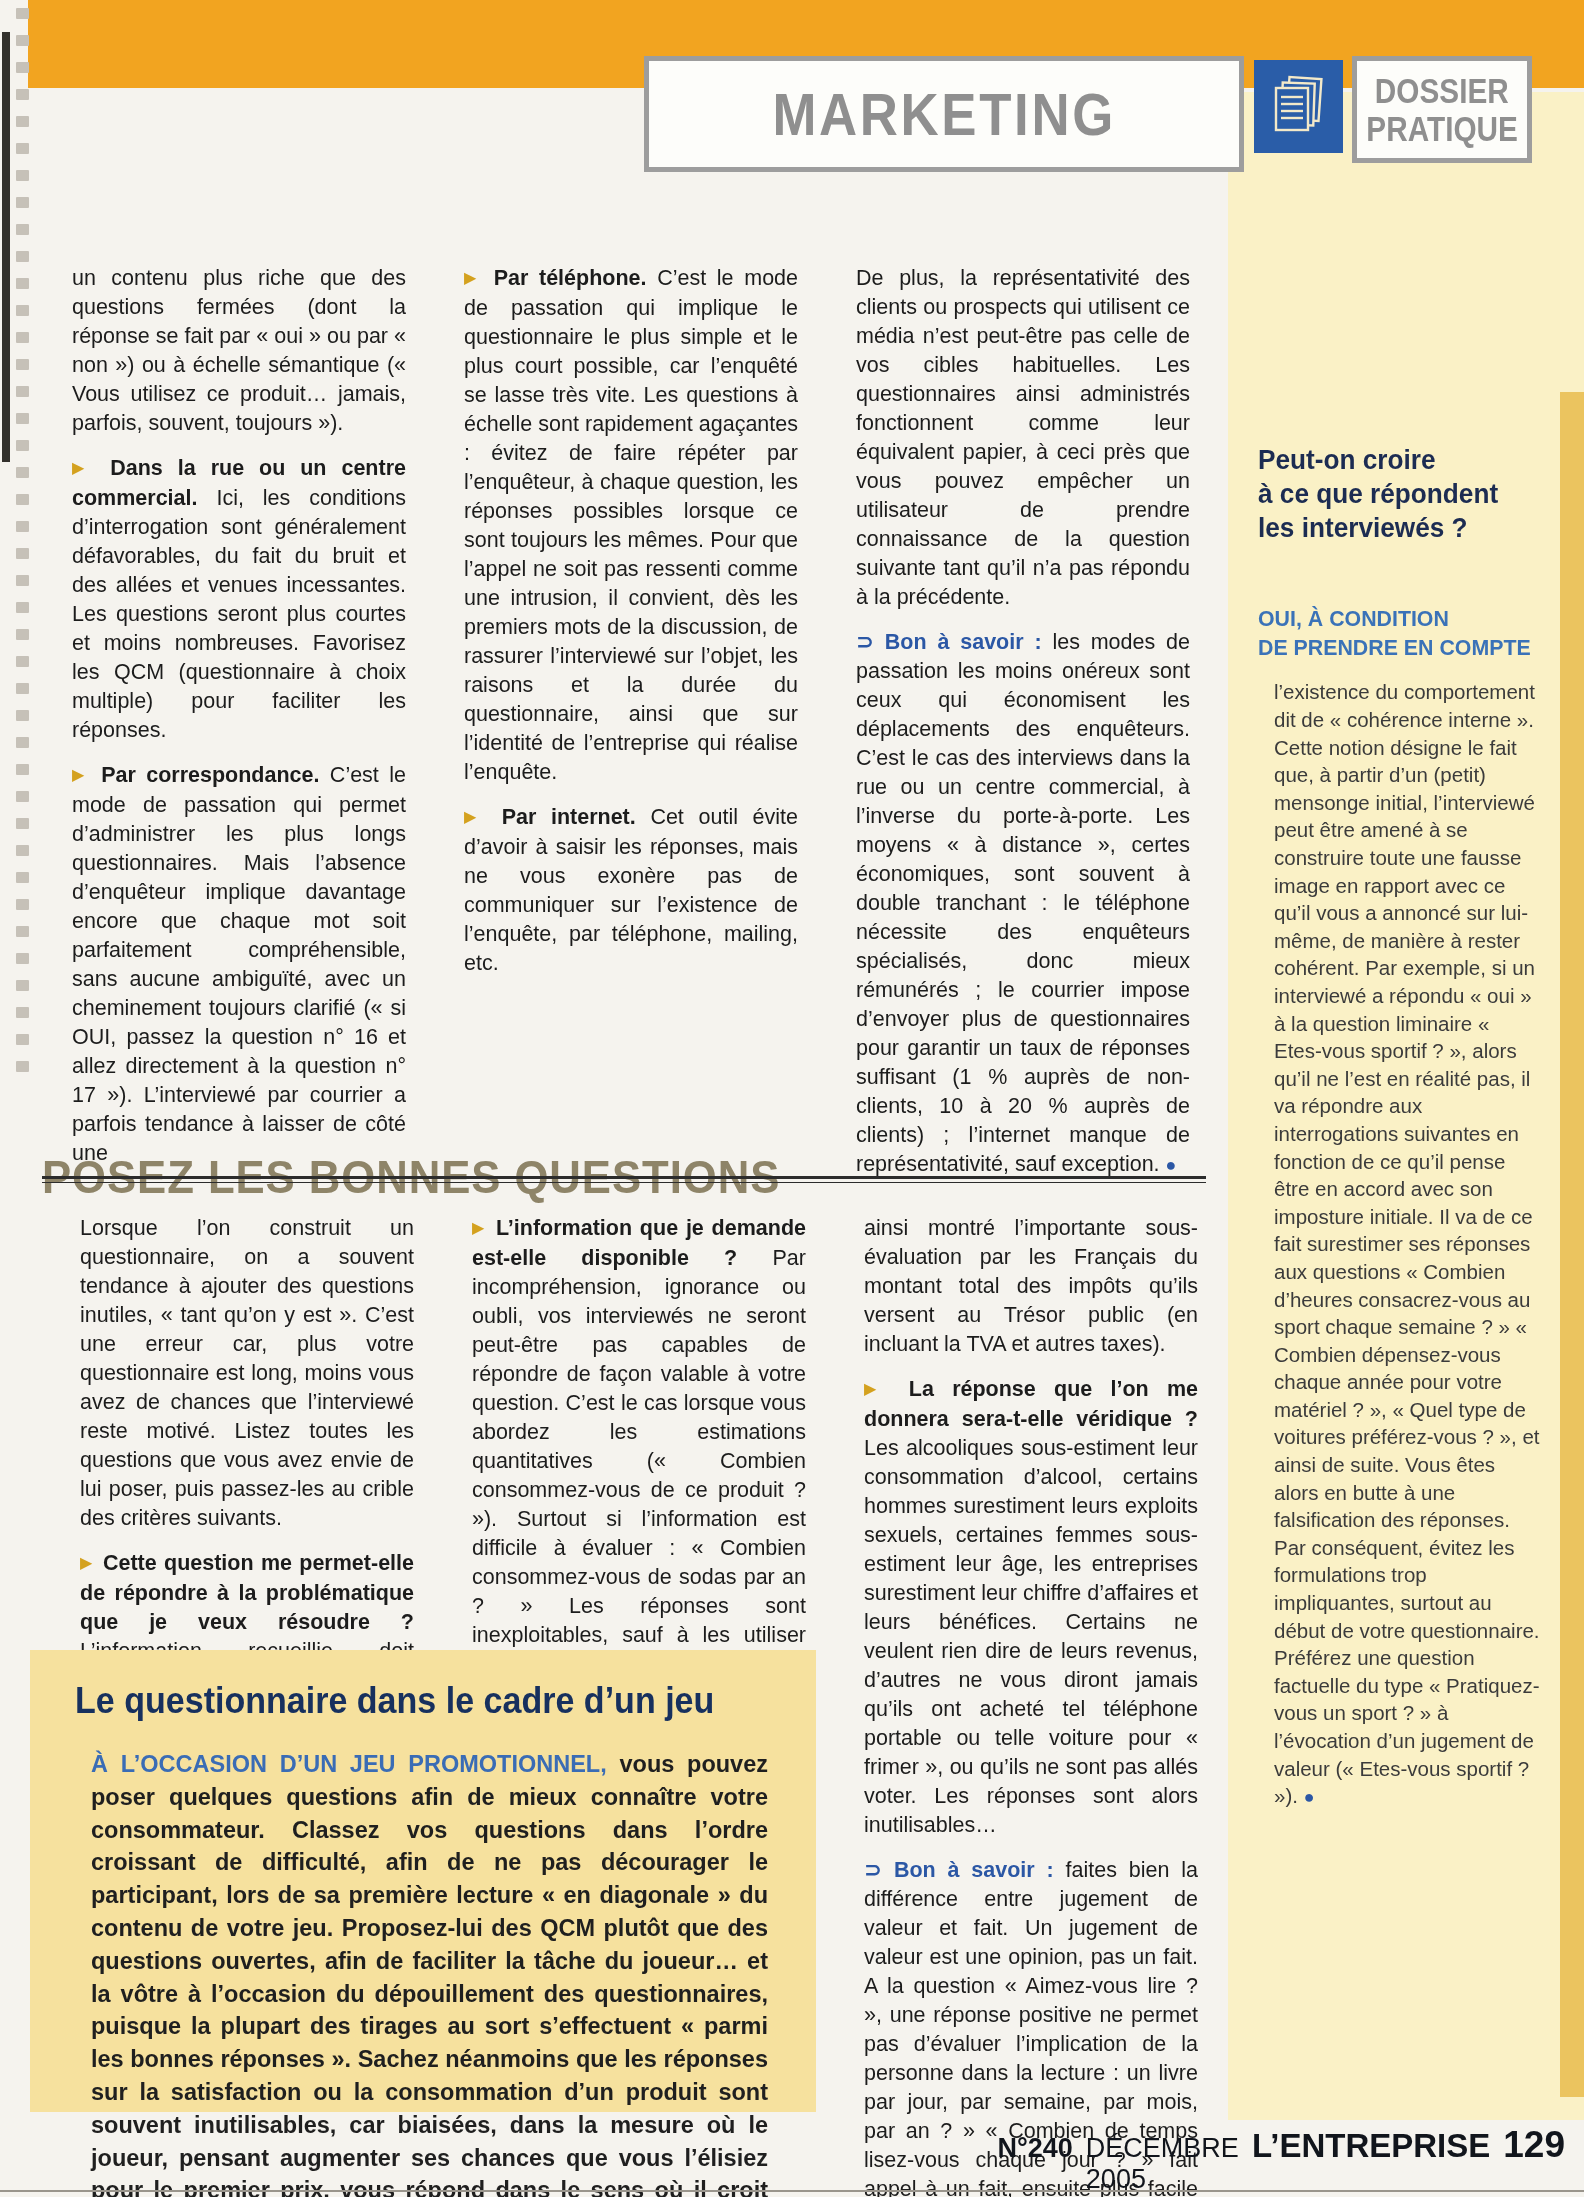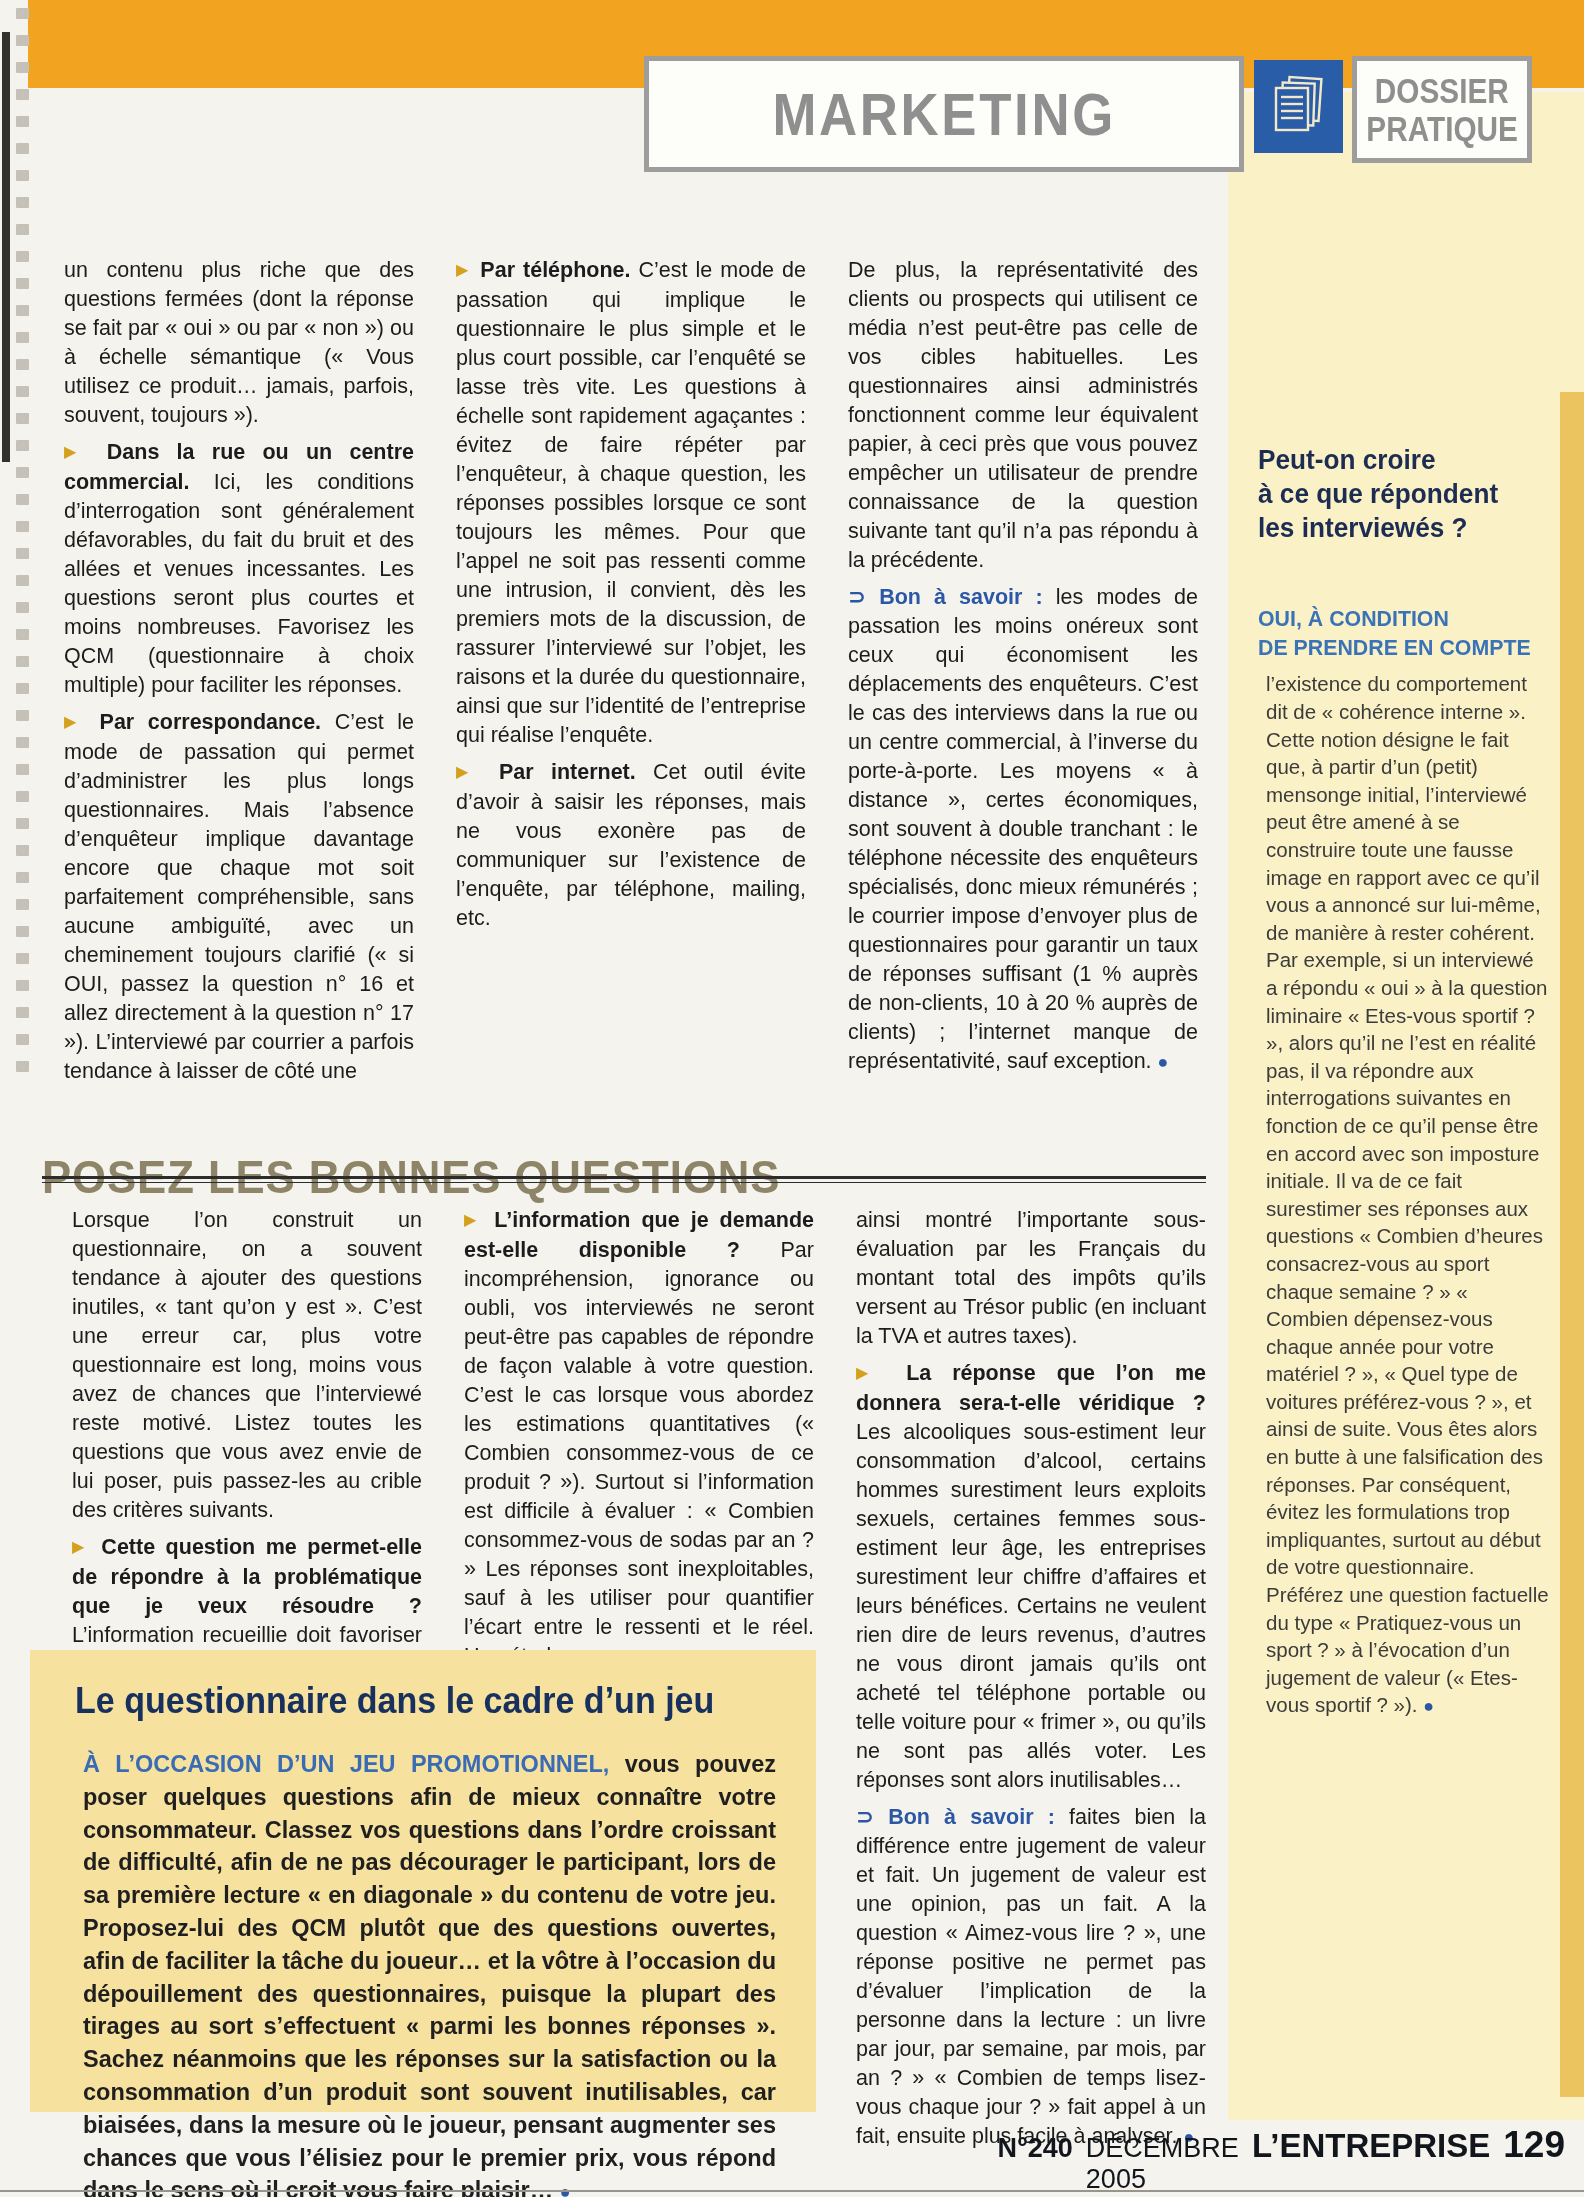--- a/index.html
+++ b/index.html
@@ -26,21 +26,21 @@
   .badge-box{position:absolute;left:1352px;top:56px;width:180px;height:107px;background:#fdfdfa;
              border:5px solid #9d9d9d;box-sizing:border-box;display:flex;flex-direction:column;
              align-items:center;justify-content:center;}
   .badge-line{font-size:35px;font-weight:bold;color:#8f8f8f;line-height:1.08;transform:scaleX(0.85);white-space:nowrap;}
 
   
   .cols{position:absolute;display:flex;gap:26px;}
   .cols-top{left:56px;top:248px;width:1150px;height:848px;}
   .cols-bot{left:64px;top:1198px;width:1150px;}
   .col{width:366px;flex:0 0 auto;}
-  .para{margin:8px;text-align:justify;font-size:21.5px;line-height:29px;hyphens:auto;}
+  .para{margin:16px;text-align:justify;font-size:21.5px;line-height:29px;hyphens:auto;}
   .sg{}
   .sg-b{font-weight:bold;}
   .sg-bb{font-weight:bold;color:#2b57a5;}
   .sg-lead{font-weight:bold;color:#3a6cb5;}
   .sg-arrow{color:#D4A11E;font-size:16px;position:relative;top:-2px;padding-right:2px;}
   .sg-tip{font-weight:bold;color:#2b57a5;}
   .sg-dot{color:#2b57a5;font-size:18px;}
 
   
   .section2-heading{position:absolute;left:42px;top:1118px;font-size:47px;font-weight:bold;

